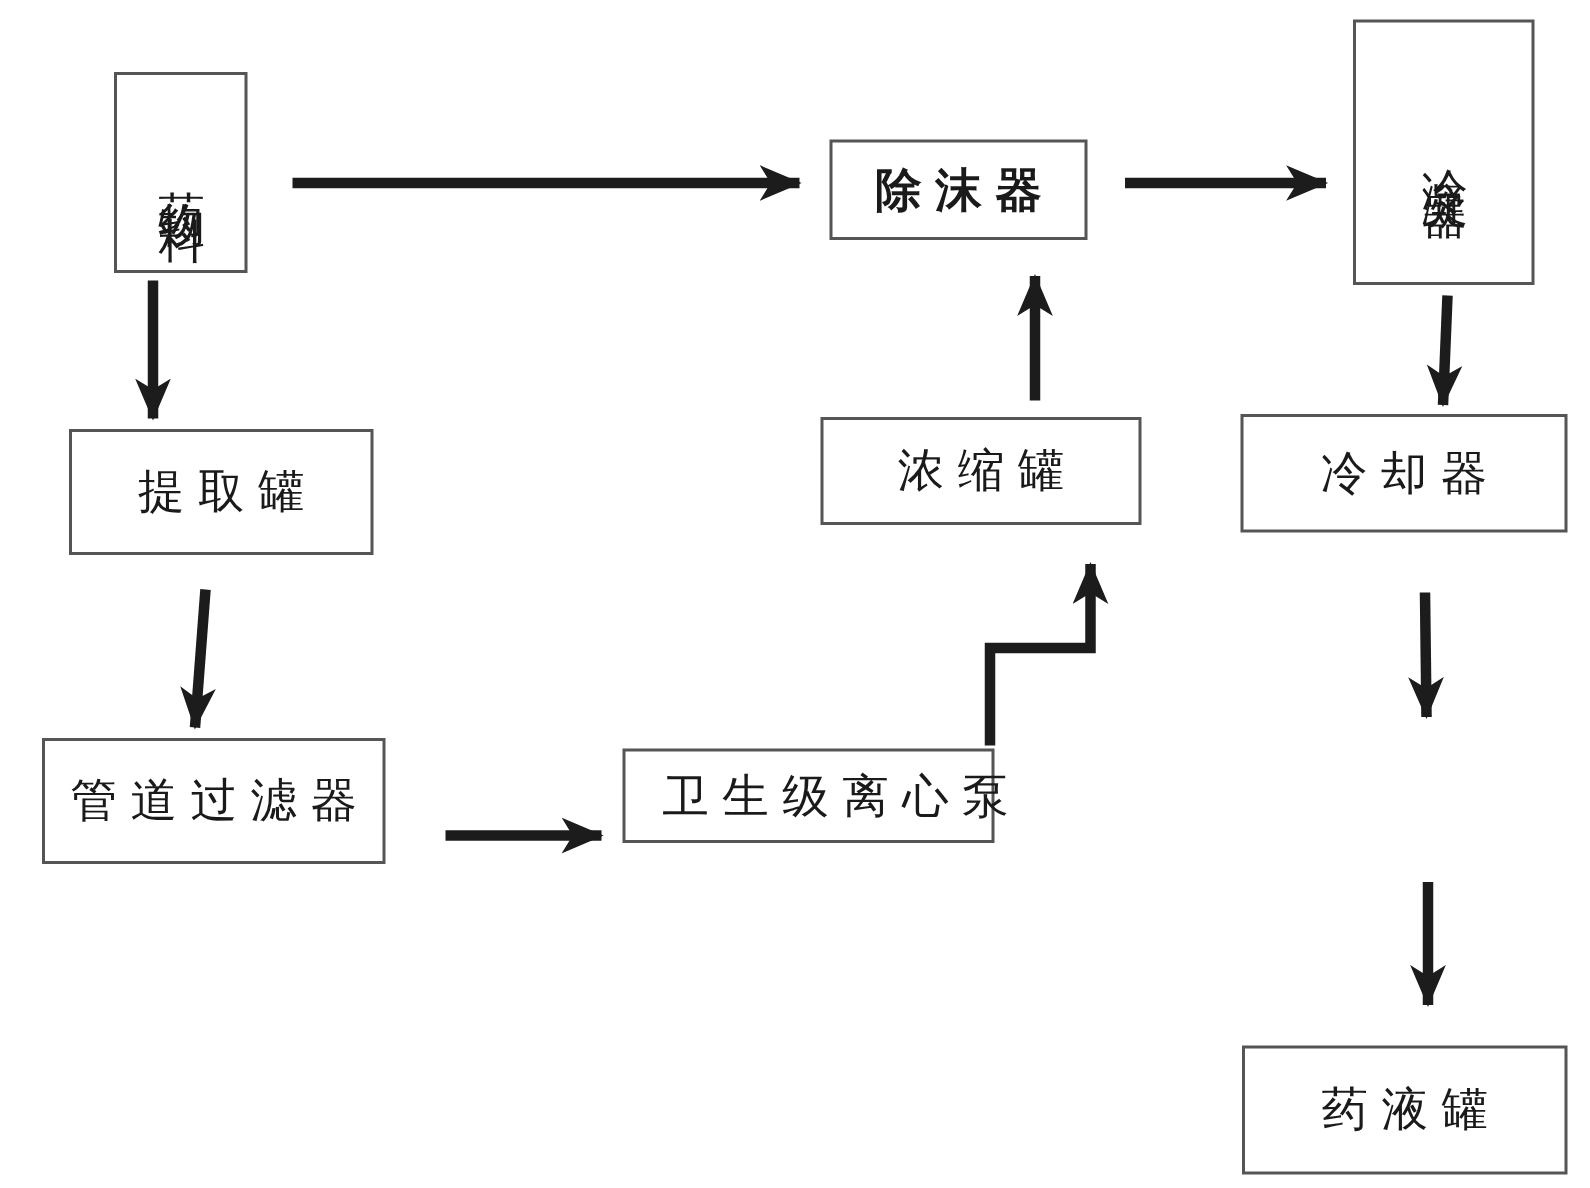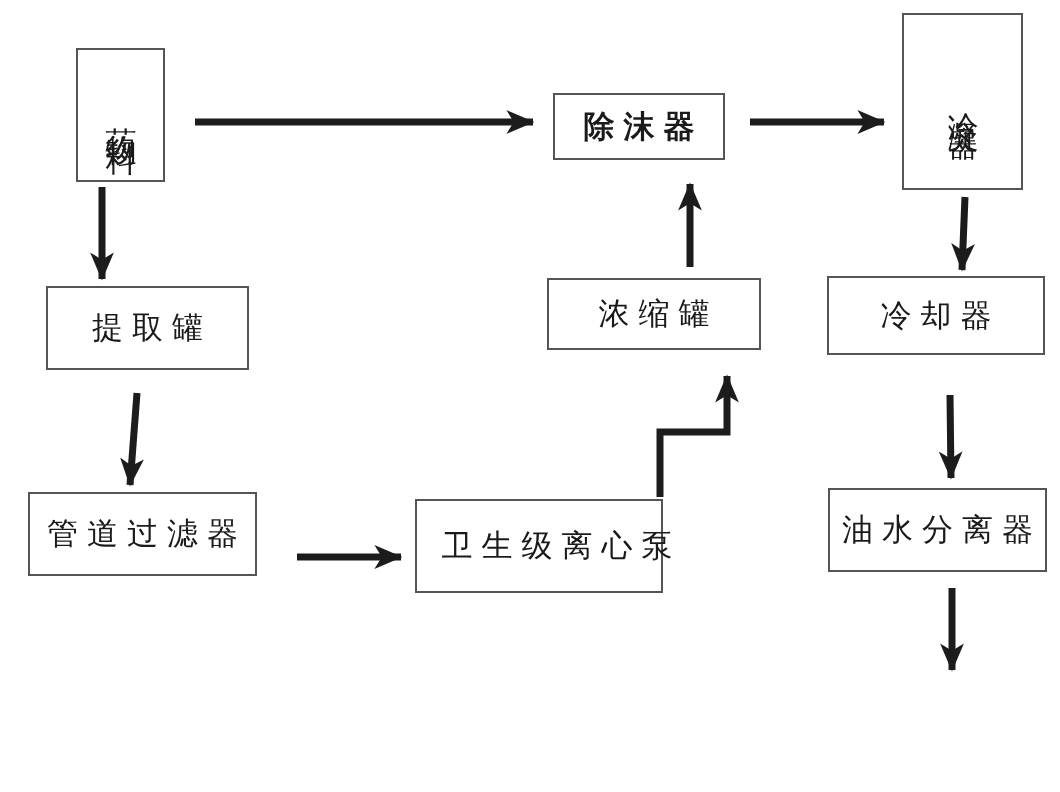--- a/index.html
+++ b/index.html
@@ -43,21 +43,21 @@
     text-indent: 0;
   }
   
   #n-drug-material        { left: 76px;  top: 48px;  width: 89px;  height: 134px; }
   #n-demister             { left: 553px; top: 93px;  width: 172px; height: 67px; font-weight: bold;  }
   #n-condenser            { left: 902px; top: 13px;  width: 121px; height: 177px; }
   #n-extraction-tank      { left: 30px;  top: 286px; width: 203px; height: 84px; margin-left: 16px;  }
   #n-concentration-tank   { left: 533px; top: 278px; width: 214px; height: 72px; margin-left: 14px;  }
   #n-cooler               { left: 827px; top: 276px; width: 218px; height: 79px;  }
   #n-pipeline-filter      { left: 28px;  top: 492px; width: 229px; height: 84px;  }
-  #n-centrifugal-pump     { left: 415px; top: 499px; width: 248px; height: 94px; padding-left: 36px;  }
+  #n-centrifugal-pump     { left: 415px; top: 499px; width: 248px; height: 63px; padding-left: 36px;  }
   #n-oil-water-separator  { left: 828px; top: 488px; width: 219px; height: 84px;  }
   #n-liquid-medicine-tank { left: 828px; top: 697px; width: 217px; height: 86px;  }
 </style>
 </head>
 <body>
 
 <div class="canvas">
 
   <svg class="arrow-layer" width="1060" height="792" viewBox="0 0 1060 792" aria-hidden="true">
     <defs>
@@ -88,16 +88,16 @@
   <div class="node" id="n-extraction-tank">提取罐</div>
 
   <div class="node" id="n-concentration-tank">浓缩罐</div>
 
   <div class="node" id="n-cooler">冷却器</div>
 
   <div class="node" id="n-pipeline-filter">管道过滤器</div>
 
   <div class="node" id="n-centrifugal-pump">卫生级离心泵</div>
 
-  <div class="node" id="n-oil-water-separator">油水分离器</div>
 
+  <div class="node" id="n-liquid-medicine-tank">药液罐</div>
 
 </div>
 
 </body></html>

